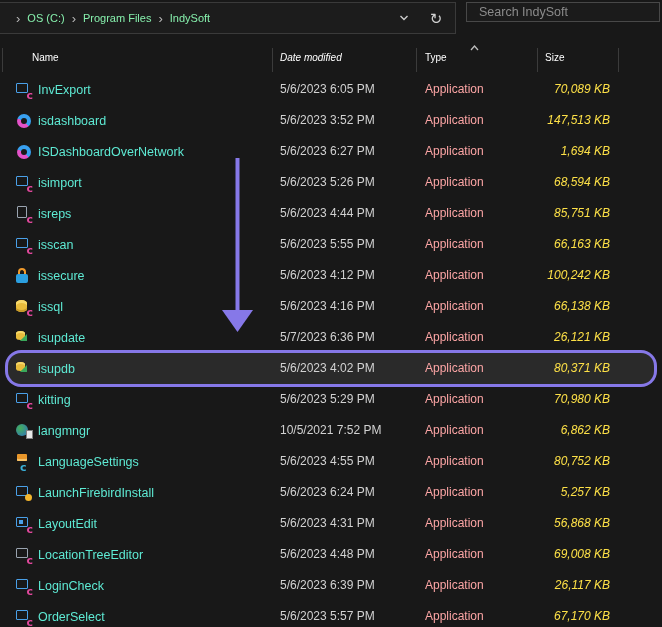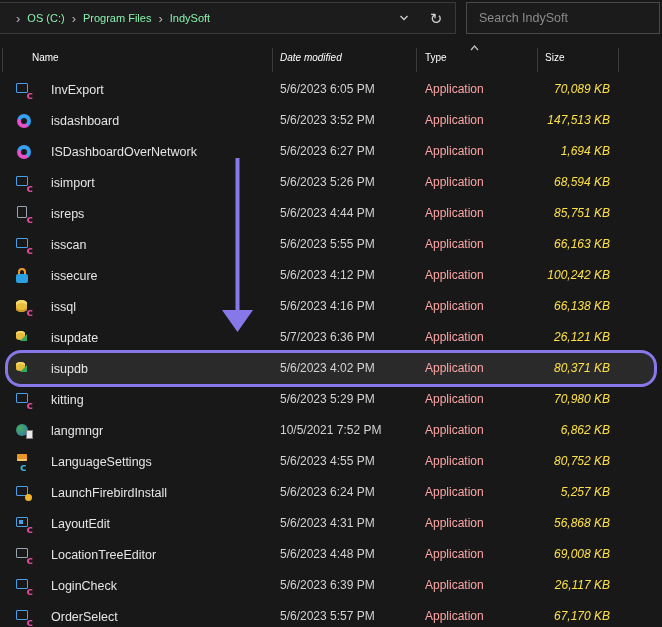--- a/index.html
+++ b/index.html
@@ -17,21 +17,21 @@
     border:1px solid #3a3a3a; background:#1c1c1c;
     display:flex; align-items:center; padding:0 6px 0 14px;
   }
   .crumb-chevron { color:#b8b8b8; font-size:13px; padding:0 7px; }
   .crumb { color:#86efac; font-size:11px; white-space:nowrap; cursor:default; }
   .addr-controls { margin-left:auto; display:flex; align-items:center; gap:6px; }
   .addr-btn { width:26px; height:26px; display:flex; align-items:center; justify-content:center; color:#cccccc; }
   .refresh-glyph { font-size:15px; line-height:1; color:#d0d0d0; }
 
   .searchbox {
-    position:absolute; left:466px; top:2px; right:2px; height:32px;
+    position:absolute; left:466px; top:2px; right:2px; height:20px;
     border:1px solid #484848; background:#1b1b1b;
     display:flex; align-items:center;
   }
   .searchbox input {
     width:100%; background:transparent; border:none; outline:none;
     color:#dddddd; font-size:12.5px; padding:0 12px;
     font-family:"Liberation Sans","DejaVu Sans",sans-serif;
   }
   .searchbox input::placeholder { color:#8b8b8b; }
 
@@ -40,21 +40,21 @@
   .h-label { position:absolute; top:6px; white-space:nowrap; cursor:default; }
   .h-name { left:32px; } .h-date { left:280px;font-style:italic; } .h-type { left:425px; } .h-size { left:545px; }
   .sort-caret { position:absolute; left:469px; top:-3px; }
   .col-divider { position:absolute; top:2px; height:24px; width:1px; background:#3b3b3b; }
   .d0{left:2px;} .d1{left:272px;} .d2{left:416px;} .d3{left:537px;} .d4{left:618px;}
 
   
   .rows { position:absolute; top:74px; left:8px; right:8px; }
   .row { position:relative; height:31px; }
   .row.highlighted { background:#2a2a2a; border-radius:13px; box-shadow:0 0 0 3px var(--accent); }
-  .cell-name { position:absolute; left:8px; top:0; height:31px; display:flex; align-items:center; gap:18px; font-size:12.5px; color:#e5e5e5; white-space:nowrap; }
+  .cell-name { position:absolute; left:8px; top:0; height:31px; display:flex; align-items:center; gap:5px; font-size:12.5px; color:#5eead4; white-space:nowrap; }
   .cell-date { position:absolute; left:272px; top:0; line-height:31px; font-size:12px; color:#d2d2d2; }
   .cell-type { position:absolute; left:417px; top:0; line-height:31px; font-size:12px; color:#fca5a5; }
   .cell-size { position:absolute; right:44px; top:0; line-height:31px; font-size:12px; color:#fde047;font-style:italic; }
 
   
   .icon { width:17px; height:16px; position:relative; display:inline-block; flex:none; }
   .icon::before, .icon::after { content:""; position:absolute; box-sizing:border-box; }
 
   .icon[data-icon="app-window"]::before,
   .icon[data-icon="app-window-inner"]::before,

